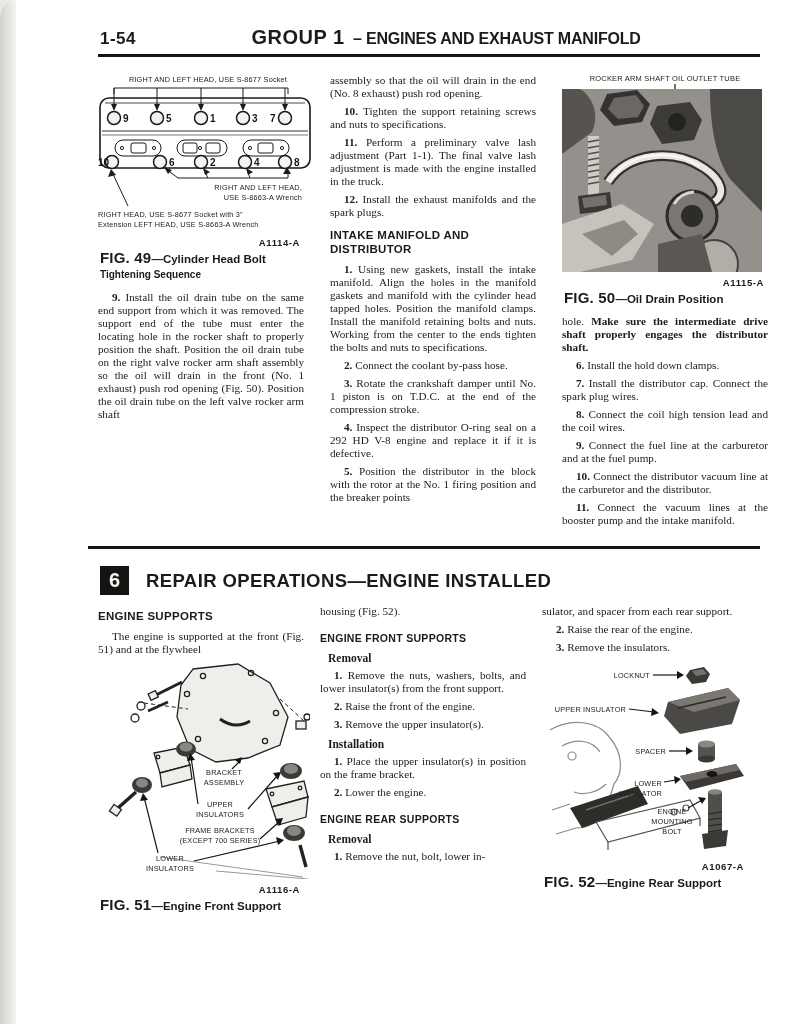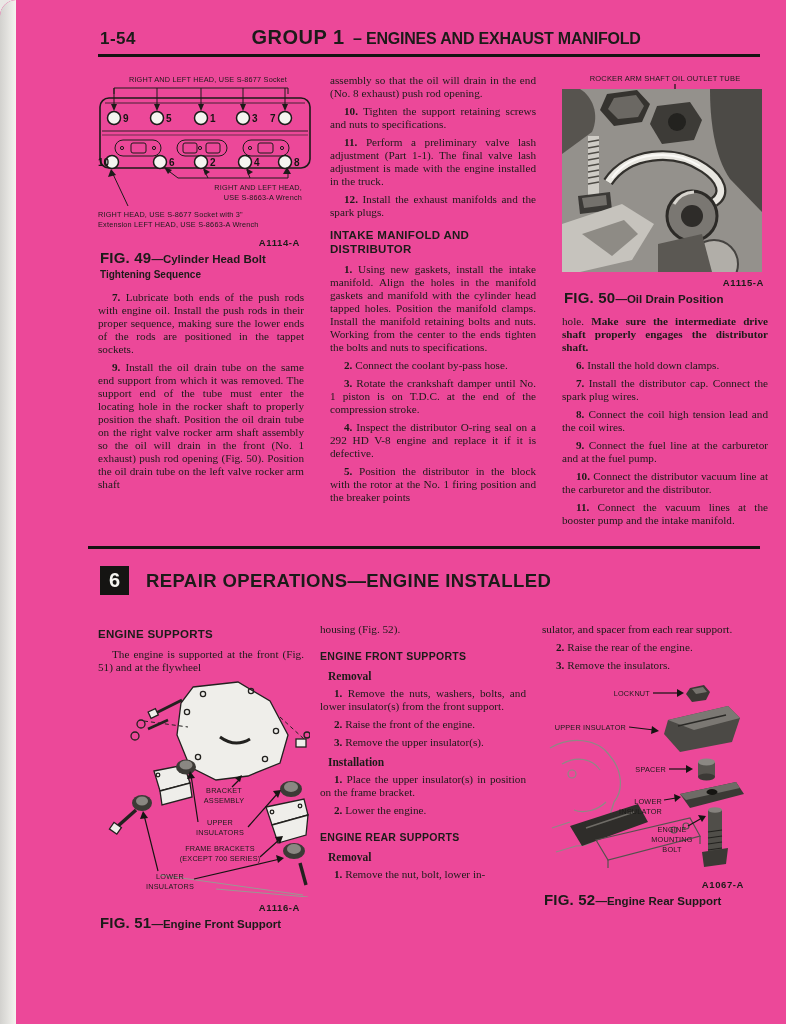--- a/index.html
+++ b/index.html
@@ -1,16 +1,16 @@
 <!DOCTYPE html>
 <html><head>
 <meta charset="utf-8">
 <style>
   html,body{margin:0;padding:0;width:786px;height:1024px;background:#e9e8e5;}
-  .paper{position:relative;width:786px;height:1024px;background:#ec4899;overflow:hidden;
+  .paper{position:relative;width:786px;height:1024px;background:#ffffff;overflow:hidden;
          border-top-left-radius:16px;color:#1c1b19;}
   .edge{position:absolute;left:0;top:0;bottom:0;width:16px;
         background:linear-gradient(90deg,#d2d1ce,#f5f4f0);border-top-left-radius:16px;}
   
   .hdr{display:flex;align-items:baseline;margin:26px 30px 0 100px;
        font-family:"Liberation Sans",sans-serif;font-weight:bold;}
   .pageno{font-size:17px;letter-spacing:.5px;}
   .hdr-title{flex:1;text-align:center;}
   .hdr-title .big{font-size:20px;letter-spacing:.5px;}
   .hdr-title .small{font-size:16px;letter-spacing:-.2px;margin-left:4px;}
@@ -42,21 +42,21 @@
   .photo-label{font-family:"Liberation Sans",sans-serif;font-size:7.5px;letter-spacing:.2px;
         text-align:center;margin-bottom:1px;}
   
   .sec-rule{height:3px;background:#151412;margin:14px 26px 0 88px;}
   .sec-head{display:flex;align-items:center;gap:17px;margin:17px 24px 0 100px;}
   .sec-num{width:29px;height:29px;background:#151412;color:#f5f4f0;
         font-family:"Liberation Sans",sans-serif;font-weight:bold;font-size:20px;
         display:flex;align-items:center;justify-content:center;}
   .sec-title{font-family:"Liberation Sans",sans-serif;font-weight:bold;font-size:18.5px;
         letter-spacing:.4px;}
-  .bot{margin-top:28px;gap:16px;}
+  .bot{margin-top:10px;gap:16px;}
 </style>
 </head>
 <body>
 
 <div class="paper">
   <div class="edge"></div>
 
   <div class="hdr">
     <span class="pageno">1-54</span>
     <span class="hdr-title">
@@ -154,21 +154,20 @@
           <text class="dlabel" x="0" y="143">RIGHT HEAD, USE S-8677 Socket with 3"</text>
           <text class="dlabel" x="0" y="153">Extension LEFT HEAD, USE S-8663-A Wrench</text>
         </svg>
         <div class="figref">A1114-A</div>
         <figcaption class="figcap">
           <span class="fg">FIG. 49</span><span class="rest">—Cylinder Head Bolt</span>
           <span class="l2">Tightening Sequence</span>
         </figcaption>
       </figure>
       <div style="height:9px"></div>
-      <p class="para"><span class="pnum">7.</span> <span>Lubricate both ends of the push rods with engine oil. Install the push rods in their proper sequence, making sure the lower ends of the rods are positioned in the tappet sockets.</span></p>
       <p class="para"><span class="pnum">9.</span> <span>Install the oil drain tube on the same end support from which it was removed. The support end of the tube must enter the locating hole in the rocker shaft to properly position the shaft. Position the oil drain tube on the right valve rocker arm shaft assembly so the oil will drain in the front (No. 1 exhaust) push rod opening (Fig. 50). Position the oil drain tube on the left valve rocker arm shaft</span></p>
     </div>
 
     <div class="col">
       <p class="para cont"><span>assembly so that the oil will drain in the end (No. 8 exhaust) push rod opening.</span></p>
       <p class="para"><span class="pnum">10.</span> <span>Tighten the support retaining screws and nuts to specifications.</span></p>
       <p class="para"><span class="pnum">11.</span> <span>Perform a preliminary valve lash adjustment (Part 1-1). The final valve lash adjustment is made with the engine installed in the truck.</span></p>
       <p class="para"><span class="pnum">12.</span> <span>Install the exhaust manifolds and the spark plugs.</span></p>
       <h3 class="sans-head">INTAKE MANIFOLD AND DISTRIBUTOR</h3>
       <p class="para"><span class="pnum">1.</span> <span>Using new gaskets, install the intake manifold. Align the holes in the manifold gaskets and manifold with the cylinder head tapped holes. Position the manifold clamps. Install the manifold retaining bolts and nuts. Working from the center to the ends tighten the bolts and nuts to specifications.</span></p>

